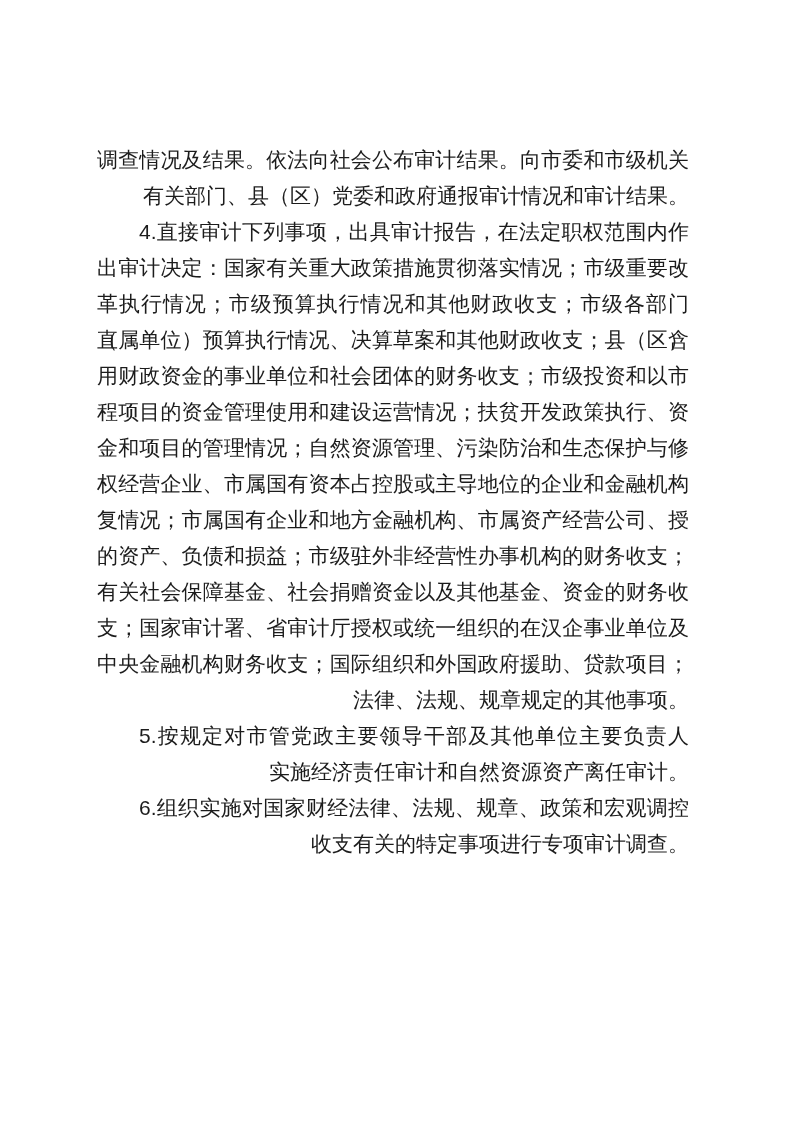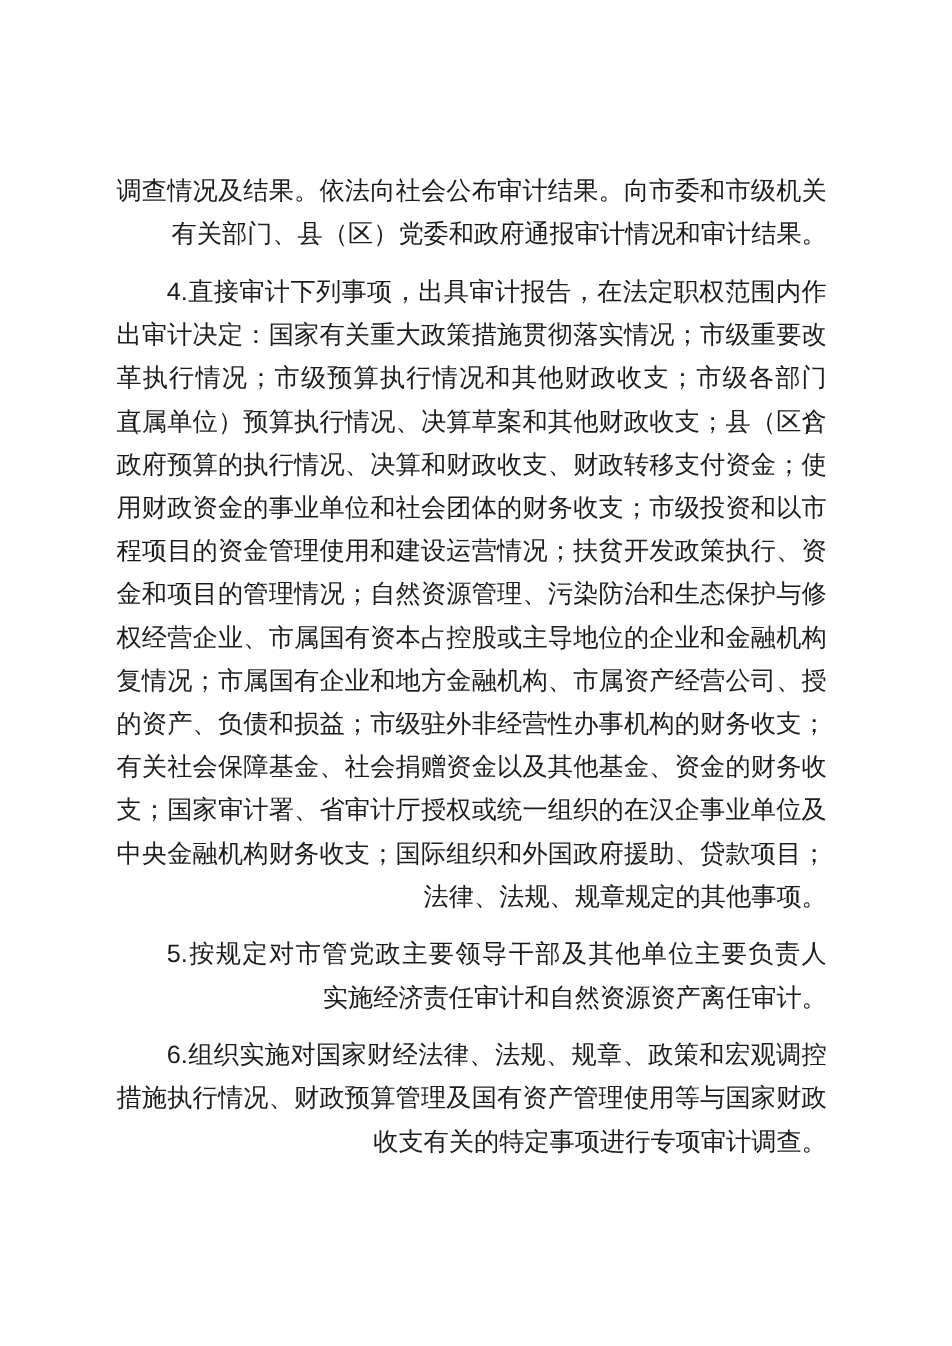--- a/index.html
+++ b/index.html
@@ -29,46 +29,43 @@
     text-align: right;
     letter-spacing: 0;
   }
   .line.fill {
     text-align: justify;
     text-align-last: justify;
     -moz-text-align-last: justify;
   }
   .line.indent {
     padding-left: 42px;
-    margin-top: 12px;
   }
 </style>
 </head>
 <body>
 
 <div class="screen" style="background: rgb(255, 255, 255);">
   <div class="textblock" style="color: rgb(28, 28, 28);">
     <div>
         <div class="line fill">调查情况及结果。依法向社会公布审计结果。向市委和市级机关</div>
         <div class="line">有关部门、县（区）党委和政府通报审计情况和审计结果。</div>
         <div class="line fill indent">4.直接审计下列事项，出具审计报告，在法定职权范围内作</div>
         <div class="line fill">出审计决定：国家有关重大政策措施贯彻落实情况；市级重要改</div>
         <div class="line fill">革执行情况；市级预算执行情况和其他财政收支；市级各部门（含</div>
         <div class="line fill">直属单位）预算执行情况、决算草案和其他财政收支；县（区）</div>
-        <div class="line fill">政府预算的执行情况、决算和财政收支、财政转移支付资金；使</div>
         <div class="line fill">用财政资金的事业单位和社会团体的财务收支；市级投资和以市</div>
         <div class="line fill">程项目的资金管理使用和建设运营情况；扶贫开发政策执行、资</div>
         <div class="line fill">金和项目的管理情况；自然资源管理、污染防治和生态保护与修</div>
         <div class="line fill">权经营企业、市属国有资本占控股或主导地位的企业和金融机构</div>
         <div class="line fill">复情况；市属国有企业和地方金融机构、市属资产经营公司、授</div>
         <div class="line fill">的资产、负债和损益；市级驻外非经营性办事机构的财务收支；</div>
         <div class="line fill">有关社会保障基金、社会捐赠资金以及其他基金、资金的财务收</div>
         <div class="line fill">支；国家审计署、省审计厅授权或统一组织的在汉企事业单位及</div>
         <div class="line fill">中央金融机构财务收支；国际组织和外国政府援助、贷款项目；</div>
         <div class="line">法律、法规、规章规定的其他事项。</div>
         <div class="line fill indent">5.按规定对市管党政主要领导干部及其他单位主要负责人</div>
         <div class="line">实施经济责任审计和自然资源资产离任审计。</div>
         <div class="line fill indent">6.组织实施对国家财经法律、法规、规章、政策和宏观调控</div>
-        <div class="line fill">措施执行情况、财政预算管理及国有资产管理使用等与国家财政</div>
         <div class="line">收支有关的特定事项进行专项审计调查。</div>
       </div>
   </div>
 </div>
 
 </body></html>

